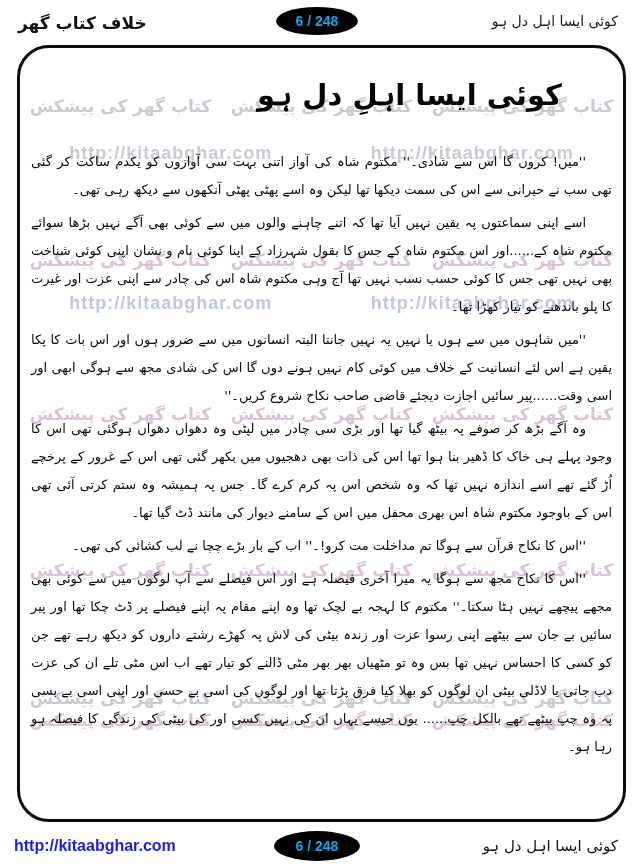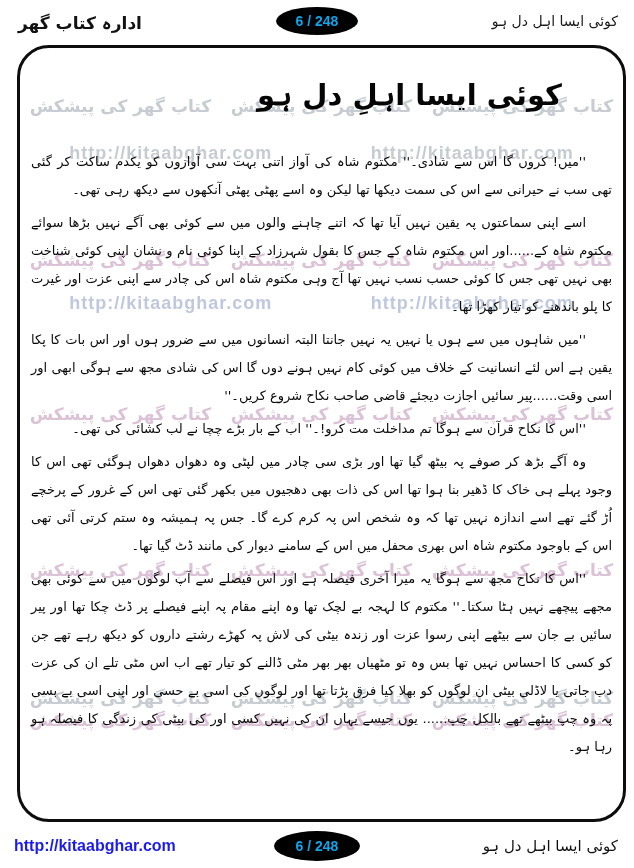--- a/index.html
+++ b/index.html
@@ -65,21 +65,21 @@
   }
   .pill-bottom{bottom:7px;width:86px;height:30px;border-radius:50%;font-size:14px;top:auto;}
   .ftr-right{
     position:absolute;bottom:13px;right:16px;
     font-size:15px;direction:rtl;color:#111111;
   }
 </style>
 </head>
 <body>
 
-<div class="hdr-left">ادارہ کتاب گھر</div>
+<div class="hdr-left">خلاف کتاب گھر</div>
 <div class="pill pill-top">6 / 248</div>
 <div class="hdr-right">کوئی ایسا اہل دل ہو</div>
 
 <div class="content-box">
 
   <div class="wm-layer">
     <div class="wm-row wm-urdu wm-gray" style="top:48px">
       <span>کتاب گھر کی پیشکش</span>
       <span>کتاب گھر کی پیشکش</span>
       <span>کتاب گھر کی پیشکش</span>
@@ -118,22 +118,22 @@
       <span>کتاب گھر کی پیشکش</span>
     </div>
   </div>
 
   <div class="page-title">کوئی ایسا اہلِ دل ہو</div>
 
   <div class="text-area">
     <p>''میں! کروں گا اس سے شادی۔'' مکتوم شاہ کی آواز اتنی بہت سی آوازوں کو یکدم ساکت کر گئی تھی سب نے حیرانی سے اس کی سمت دیکھا تھا لیکن وہ اسے پھٹی پھٹی آنکھوں سے دیکھ رہی تھی۔</p>
     <p>اسے اپنی سماعتوں پہ یقین نہیں آیا تھا کہ اتنے چاہنے والوں میں سے کوئی بھی آگے نہیں بڑھا سوائے مکتوم شاہ کے......اور اس مکتوم شاہ کے جس کا بقول شہرزاد کے اپنا کوئی نام و نشان اپنی کوئی شناخت بھی نہیں تھی جس کا کوئی حسب نسب نہیں تھا آج وہی مکتوم شاہ اس کی چادر سے اپنی عزت اور غیرت کا پلو باندھنے کو تیار کھڑا تھا۔</p>
     <p>''میں شاہوں میں سے ہوں یا نہیں یہ نہیں جانتا البتہ انسانوں میں سے ضرور ہوں اور اس بات کا پکا یقین ہے اس لئے انسانیت کے خلاف میں کوئی کام نہیں ہونے دوں گا اس کی شادی مجھ سے ہوگی ابھی اور اسی وقت......پیر سائیں اجازت دیجئے قاضی صاحب نکاح شروع کریں۔''</p>
+    <p>وہ آگے بڑھ کر صوفے پہ بیٹھ گیا تھا اور بڑی سی چادر میں لپٹی وہ دھواں دھواں ہوگئی تھی اس کا وجود پہلے ہی خاک کا ڈھیر بنا ہوا تھا اس کی ذات بھی دھجیوں میں بکھر گئی تھی اس کے غرور کے پرخچے اُڑ گئے تھے اسے اندازہ نہیں تھا کہ وہ شخص اس پہ کرم کرے گا۔ جس پہ ہمیشہ وہ ستم کرتی آئی تھی اس کے باوجود مکتوم شاہ اس بھری محفل میں اس کے سامنے دیوار کی مانند ڈٹ گیا تھا۔</p>
     <p>''اس کا نکاح قرآن سے ہوگا تم مداخلت مت کرو!۔'' اب کے بار بڑے چچا نے لب کشائی کی تھی۔</p>
-    <p>وہ آگے بڑھ کر صوفے پہ بیٹھ گیا تھا اور بڑی سی چادر میں لپٹی وہ دھواں دھواں ہوگئی تھی اس کا وجود پہلے ہی خاک کا ڈھیر بنا ہوا تھا اس کی ذات بھی دھجیوں میں بکھر گئی تھی اس کے غرور کے پرخچے اُڑ گئے تھے اسے اندازہ نہیں تھا کہ وہ شخص اس پہ کرم کرے گا۔ جس پہ ہمیشہ وہ ستم کرتی آئی تھی اس کے باوجود مکتوم شاہ اس بھری محفل میں اس کے سامنے دیوار کی مانند ڈٹ گیا تھا۔</p>
     <p>''اس کا نکاح مجھ سے ہوگا یہ میرا آخری فیصلہ ہے اور اس فیصلے سے آپ لوگوں میں سے کوئی بھی مجھے پیچھے نہیں ہٹا سکتا۔'' مکتوم کا لہجہ بے لچک تھا وہ اپنے مقام پہ اپنے فیصلے پر ڈٹ چکا تھا اور پیر سائیں بے جان سے بیٹھے اپنی رسوا عزت اور زندہ بیٹی کی لاش پہ کھڑے رشتے داروں کو دیکھ رہے تھے جن کو کسی کا احساس نہیں تھا بس وہ تو مٹھیاں بھر بھر مٹی ڈالنے کو تیار تھے اب اس مٹی تلے ان کی عزت دب جاتی یا لاڈلی بیٹی ان لوگوں کو بھلا کیا فرق پڑتا تھا اور لوگوں کی اسی بے حسی اور اپنی اسی بے بسی پہ وہ چپ بیٹھے تھے بالکل چپ...... یوں جیسے یہاں ان کی نہیں کسی اور کی بیٹی کی زندگی کا فیصلہ ہو رہا ہو۔</p>
 
   </div>
 </div>
 
 <a class="ftr-url" href="#">http://kitaabghar.com</a>
 <div class="pill pill-bottom">6 / 248</div>
 <div class="ftr-right">کوئی ایسا اہل دل ہو</div>
 
 </body></html>

